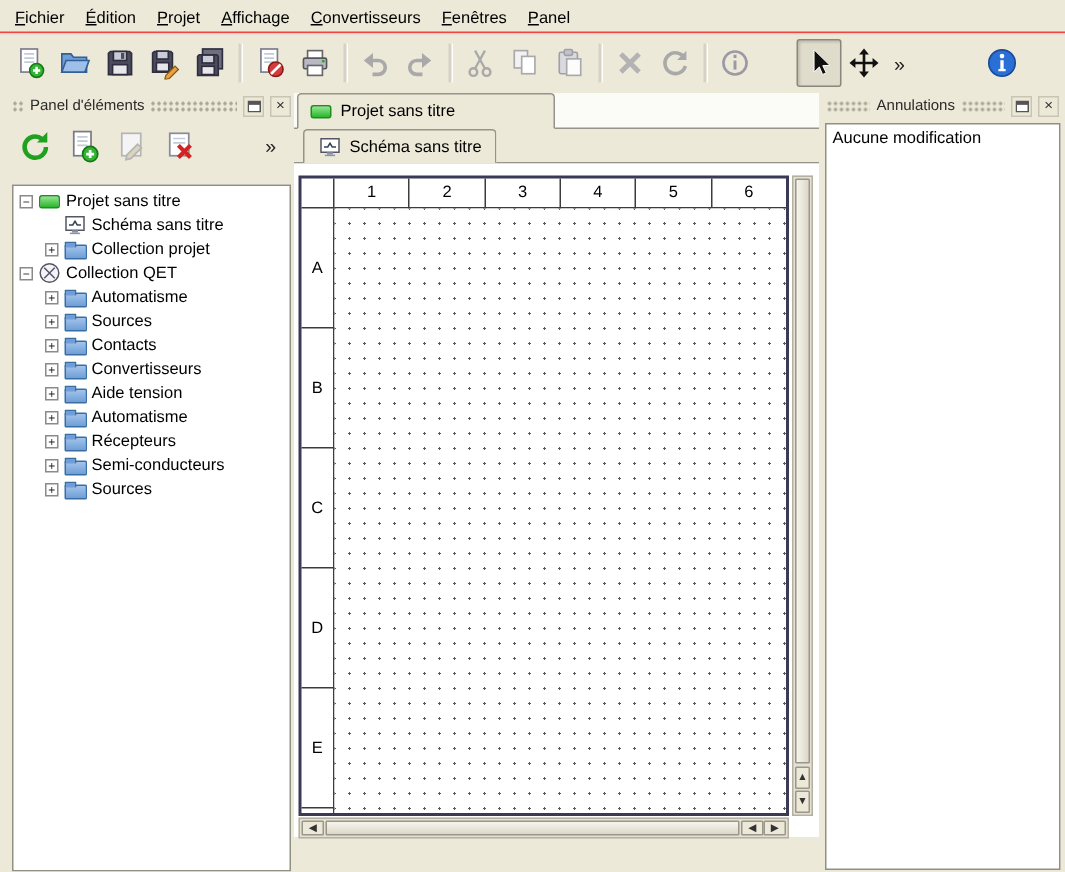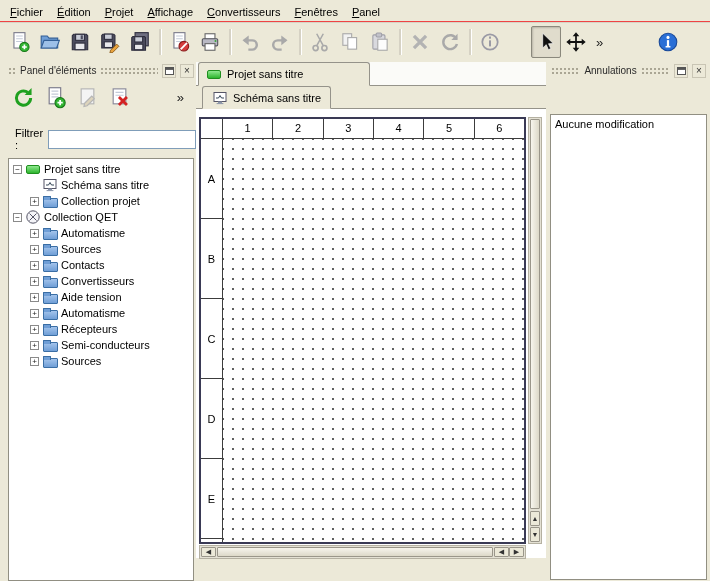--- a/index.html
+++ b/index.html
@@ -24,21 +24,21 @@
   .vsep { width:2px; height:26px; background:#d6d2c4; box-shadow:1px 0 0 #fff;
           margin:0 4px; flex:none; }
   .gap { width:26px; flex:none; }
   .overflow { font-size:13px; color:#222; padding:0 5px; flex:none; }
   .spacer { flex:1; }
 
   
   .dock { position:absolute; display:flex; flex-direction:column; }
   #left-dock   { top:62px; left:6px;   width:190px; bottom:0; }
   #center-dock { top:62px; left:196px; width:350px; bottom:0; }
-  #right-dock  { top:62px; left:549px; right:2px;  bottom:0;gap:32px; }
+  #right-dock  { top:62px; left:549px; right:2px;  bottom:0; }
 
   .dock-title { height:17px; flex:none; display:flex; align-items:center; gap:4px;
                 padding:0 2px; font-size:10px; color:#2a2a2a; }
   .grip { height:8px; background-image:radial-gradient(#aaa694 1px, transparent 1.2px);
           background-size:4px 4px; }
   .grip.fixed { width:8px; flex:none; } .grip.fill { flex:1; }
   .dock-btn { width:14px; height:14px; flex:none; display:flex; align-items:center;
               justify-content:center; font-size:10px; line-height:1; color:#333;
               border:1px solid #c9c5b4; background:#ece9d8; }
 
@@ -299,28 +299,20 @@
     <button class="lp-btn">
       <svg width="23" height="23" viewBox="0 0 20 20">
           <rect x="4.5" y="2.5" width="11" height="13" fill="#fff" stroke="#8a8a9a"></rect>
           <path d="M6.5 5.5h7M6.5 8h7" stroke="#c3cad8" fill="none"></path>
           <path d="M9.5 9.5 L16.5 16.5 M16.5 9.5 L9.5 16.5" stroke="#d42222" stroke-width="2.4"></path>
         </svg>
     </button>
     <span class="overflow" style="margin-left:auto;margin-right:4px;">»</span>
   </div>
 
-  <div class="filter-row">
-    <svg width="18" height="17" viewBox="0 0 17 17">
-        <path d="M6 3 h9.5 v11 H6 L1.8 8.5 Z" fill="#1c1c1c"></path>
-        <path d="M8.8 6 l4 5 M12.8 6 l-4 5" stroke="#fff" stroke-width="1.3"></path>
-      </svg>
-    <span>Filtrer :</span>
-    <input class="filter-input" type="text" value="" style="">
-  </div>
 
   <div class="tree">
     <div class="tree-item d0">
       <span class="expander">−</span>
       <span class="ticon">
           <span class="icon-project"></span>
         </span>
       <span class="tlabel">Projet sans titre</span>
     </div>
     <div class="tree-item d1">

